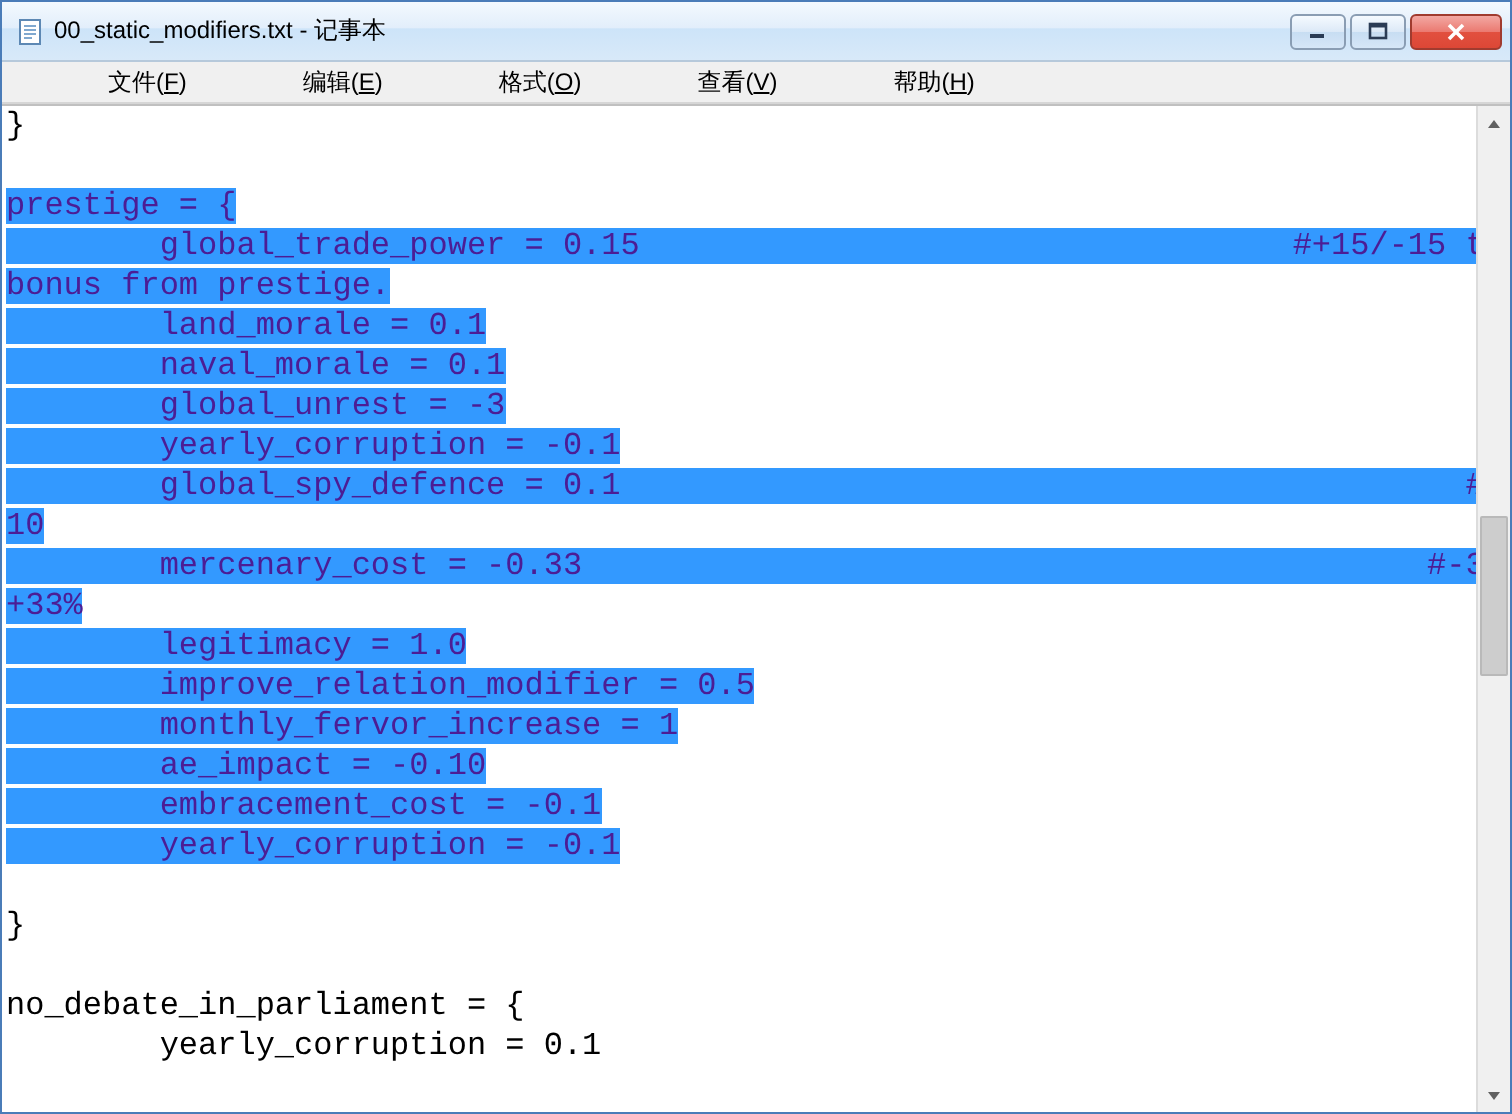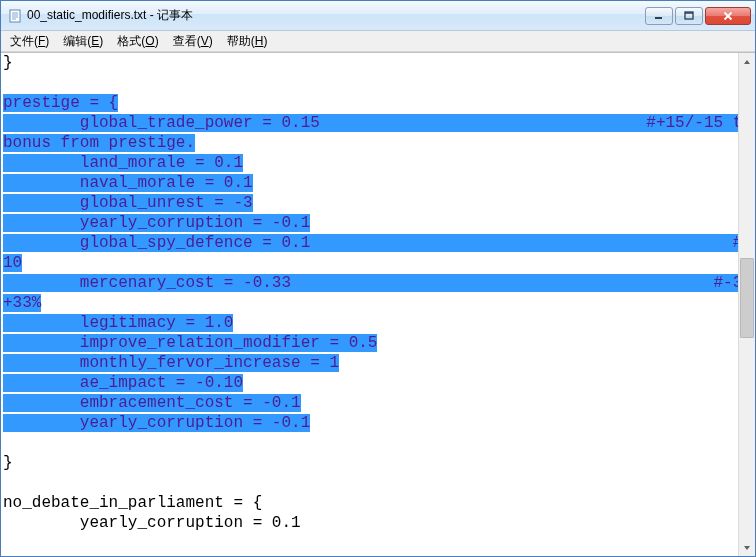--- a/index.html
+++ b/index.html
@@ -9,21 +9,21 @@
 
 .titlebar { height: 30px; background: linear-gradient(to bottom, #f3f9fe 0%, #e2eefb 45%, #cde4f9 46%, #d8e9f9 100%); border-bottom: 1px solid #b6c9db; display: flex; align-items: center; padding: 0 4px 0 6px; }
 .titlebar-icon { width: 16px; height: 16px; margin-right: 4px; display: flex; align-items: center; justify-content: center; }
 .titlebar-title { font-size: 12px; color: #000; flex: 1; }
 .window-controls { display: flex; gap: 2px; }
 .window-btn { width: 28px; height: 18px; border: 1px solid #8a9db3; border-radius: 3px; background: linear-gradient(to bottom, #f5faff 0%, #dce9f7 49%, #c7ddf2 50%, #d6e6f7 100%); display: flex; align-items: center; justify-content: center; cursor: pointer; }
 .window-btn.close { width: 46px; background: linear-gradient(to bottom, #f3a8a3 0%, #eb7a71 49%, #e2503f 50%, #dc4736 100%); border-color: #a03b2f; }
 .window-btn svg { display: block; }
 
 .menubar { height: 21px; background: #f0f0f0; border-bottom: 1px solid #d6d6d6; display: flex; align-items: center; padding: 0 2px; font-size: 12px; }
-.menu-item { padding: 2px 7px; cursor: pointer; }
+.menu-item { padding: 2px 7px; cursor: pointer; margin-left: 44px; }
 .menu-item .ul { text-decoration: underline; }
 
 .content-wrap { flex: 1; display: flex; border-top: 1px solid #c0c0c0; overflow: hidden; position: relative; }
 .content { flex: 1; font-family: Consolas, "Courier New", monospace; font-size: 16px; line-height: 20px; color: #000; padding: 0 2px; overflow: hidden; white-space: pre; }
 .sel { background: #3399ff; color: #4c1d95; }
 .code-line { display: block; min-height: 20px; white-space: pre; }
 
 .vscrollbar { width: 17px; background: #f0f0f0; border-left: 1px solid #dcdcdc; display: flex; flex-direction: column; }
 .scroll-btn { height: 17px; background: #f0f0f0; display: flex; align-items: center; justify-content: center; cursor: pointer; }
 .scroll-track { flex: 1; background: #f0f0f0; position: relative; }

